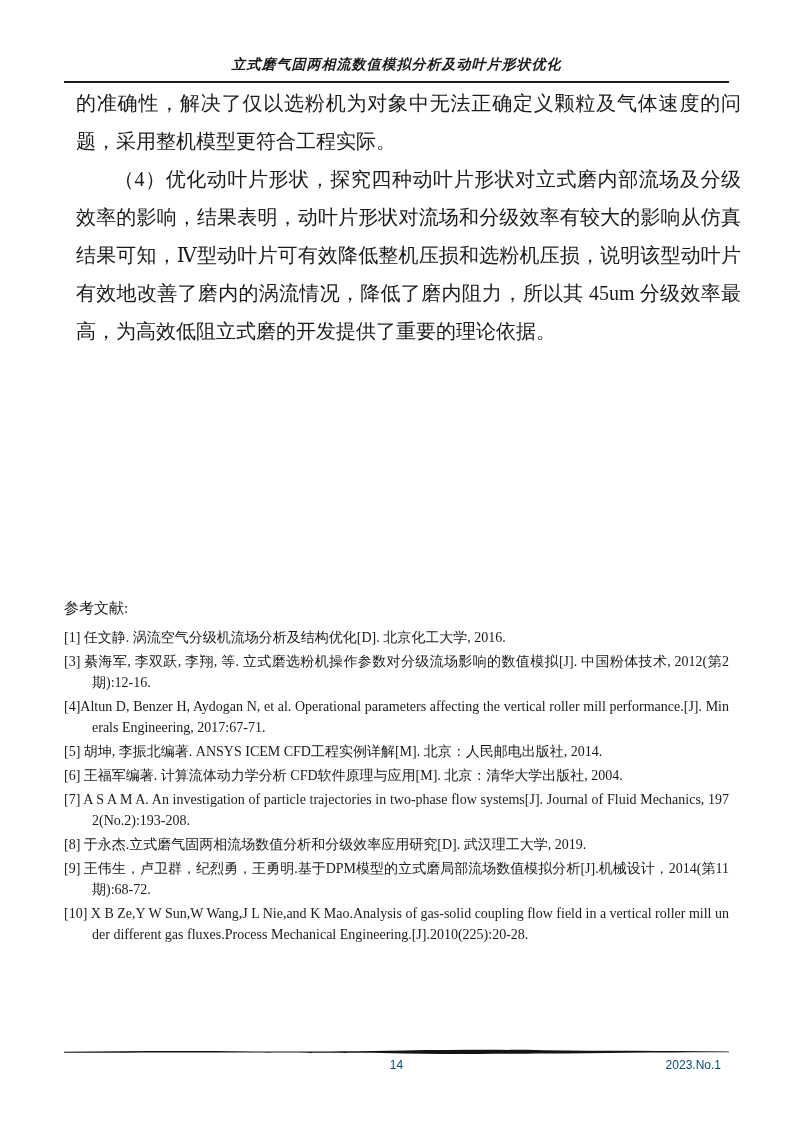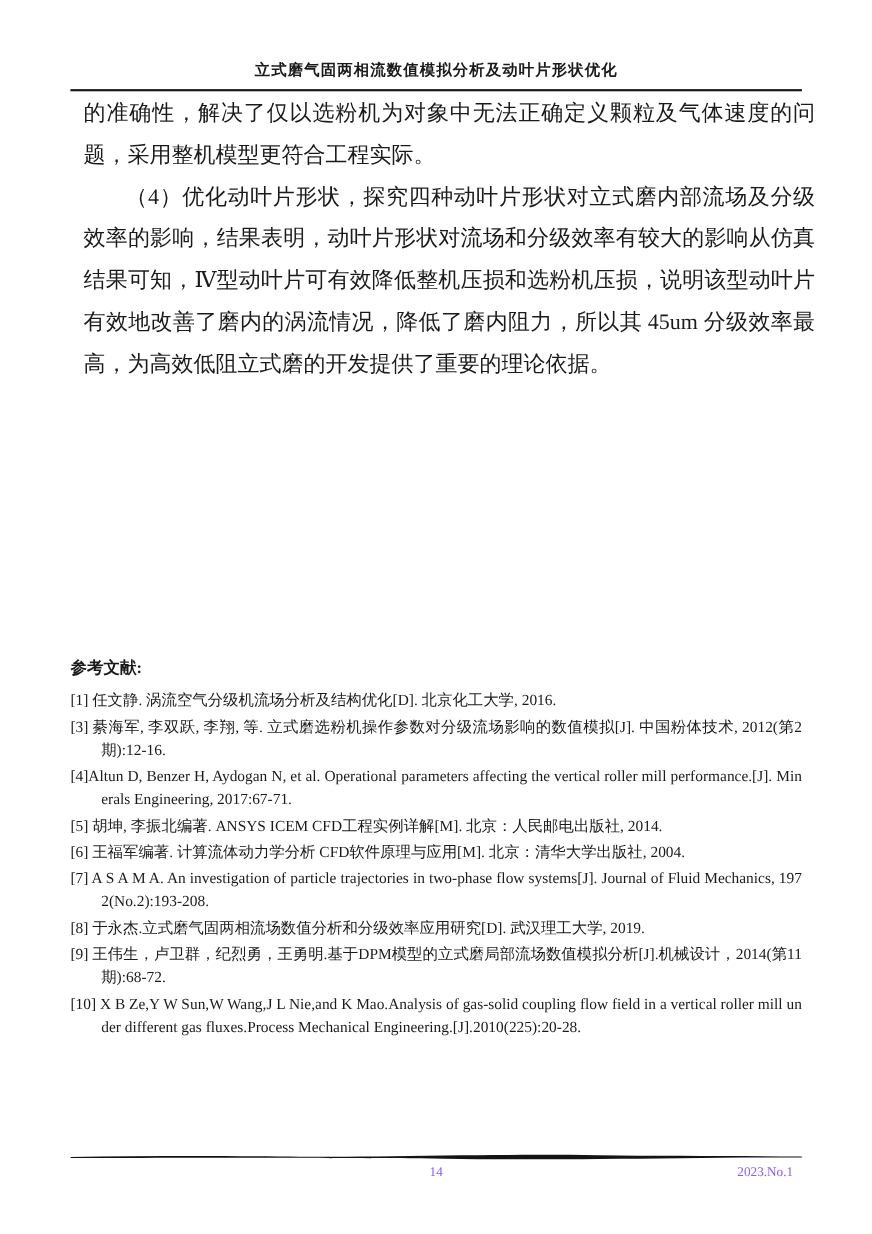--- a/index.html
+++ b/index.html
@@ -18,20 +18,21 @@
     top: 54px;
     left: 64px;
     width: 665px;
     text-align: center;
     font-size: 14px;
     font-weight: bold;
     letter-spacing: 1px;
     line-height: 22px;
     padding-bottom: 5px;
     border-bottom: 2px solid #1a1a1a;
+    font-style: italic;
   }
   
   .body-text {
     position: absolute;
     top: 84px;
     left: 76px;
     width: 665px;
     font-size: 20px;
     line-height: 38px;
     text-align: justify;
@@ -41,21 +42,21 @@
   .body-text p.indent { text-indent: 38px; }
   
   .references {
     position: absolute;
     top: 597px;
     left: 64px;
     width: 665px;
   }
   .references .ref-heading {
     font-size: 15px;
-    font-weight: bold;
+    font-weight: normal;
     line-height: 22px;
     margin: 0 0 8px 0;
     font-family: "Liberation Serif", "DejaVu Serif", serif;
   }
   .references .ref-item {
     font-size: 14px;
     line-height: 21px;
     margin: 0 0 3px 0;
     padding-left: 28px;
     text-indent: -28px;
@@ -69,23 +70,23 @@
     left: 64px;
     width: 665px;
     height: 10px;
   }
   .footer-row {
     position: absolute;
     top: 1058px;
     left: 64px;
     width: 665px;
     height: 18px;
-    font-family: Liberation Serif, serif;
+    font-family: Liberation Sans, sans-serif;
     font-size: 12px;
-    color: #8b5cf6;
+    color: #0c4a6e;
   }
   .footer-row .page-number {
     position: absolute;
     left: 0;
     width: 100%;
     text-align: center;
   }
   .footer-row .issue-label {
     position: absolute;
     right: 8px;

